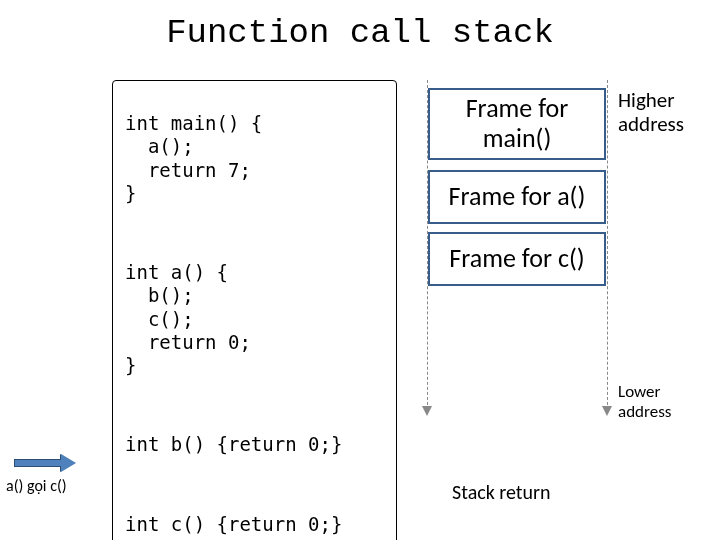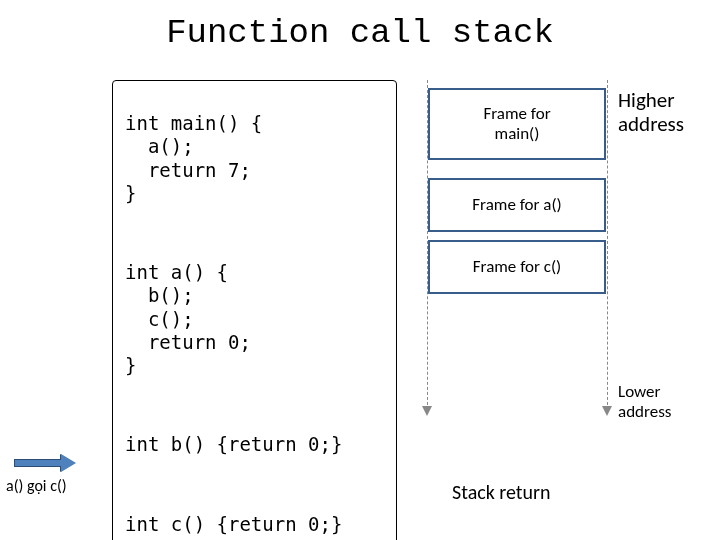--- a/index.html
+++ b/index.html
@@ -43,25 +43,25 @@
     top: 88px;
     width: 178px;
   }
   .frame {
     border: 2px solid #385d8a;
     background: #fff;
     text-align: center;
     display: flex;
     align-items: center;
     justify-content: center;
-    font-size: 17px;
+    font-size: 26px;
     line-height: 1.15;
   }
   .frame.main { height: 72px; }
-  .frame.a    { height: 54px; margin-top: 18px; }
+  .frame.a    { height: 54px; margin-top: 10px; }
   .frame.c    { height: 54px; margin-top: 8px; }
 
   .dashed-line {
     position: absolute;
     border-left: 1.5px dashed #888;
     top: 80px;
     height: 330px;
   }
   .dashed-left  { left: 427px; }
   .dashed-right { left: 607px; }

